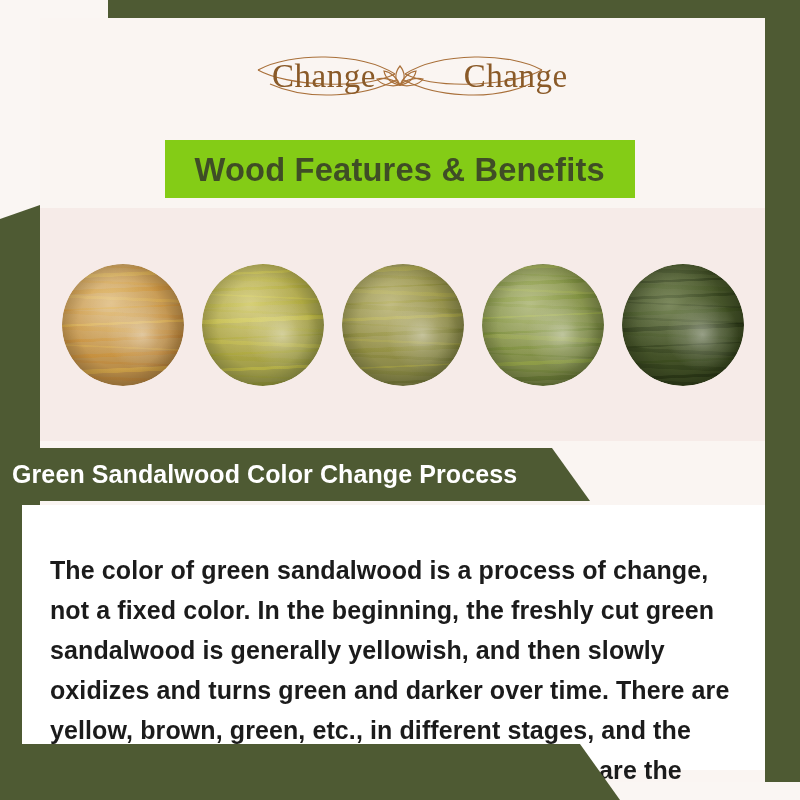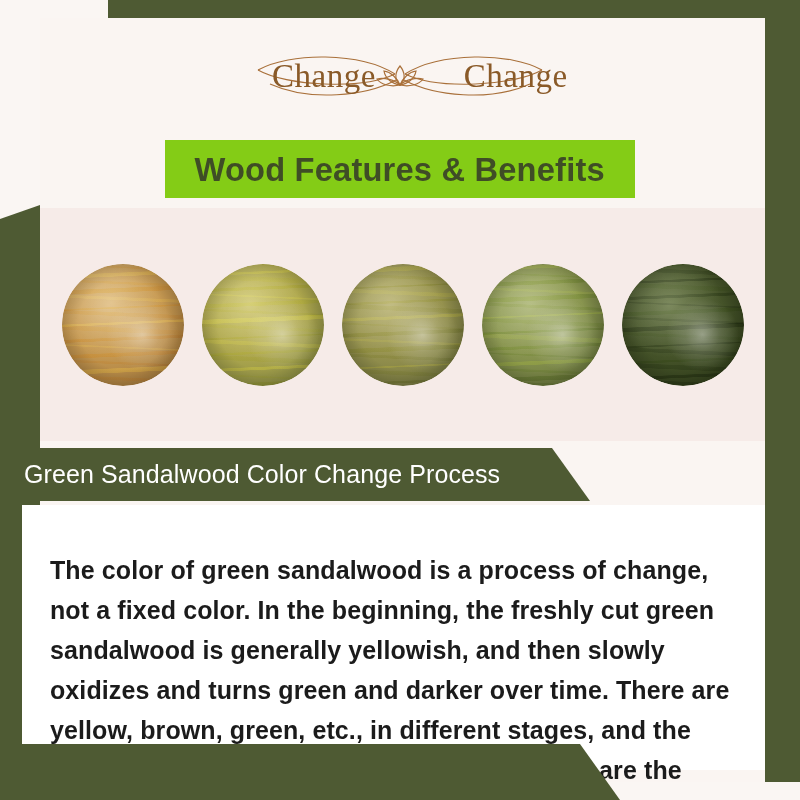--- a/index.html
+++ b/index.html
@@ -180,24 +180,24 @@
     top: 448px;
     width: 590px;
     height: 53px;
     background: #4e5a33;
     clip-path: polygon(0 0, 552px 0, 590px 53px, 0 53px);
     display: flex;
     align-items: center;
   }
   .sub-banner-text {
     font-family: "Liberation Sans Narrow", "Liberation Sans", sans-serif;
-    font-weight: normal;
+    font-weight: bold;
     font-size: 25px;
     color: #ffffff;
-    margin-left: 24px;
+    margin-left: 12px;
     white-space: nowrap;
     letter-spacing: 0.1px;
   }
 
   
   .body-panel {
     position: absolute;
     left: 22px;
     top: 505px;
     width: 743px;

